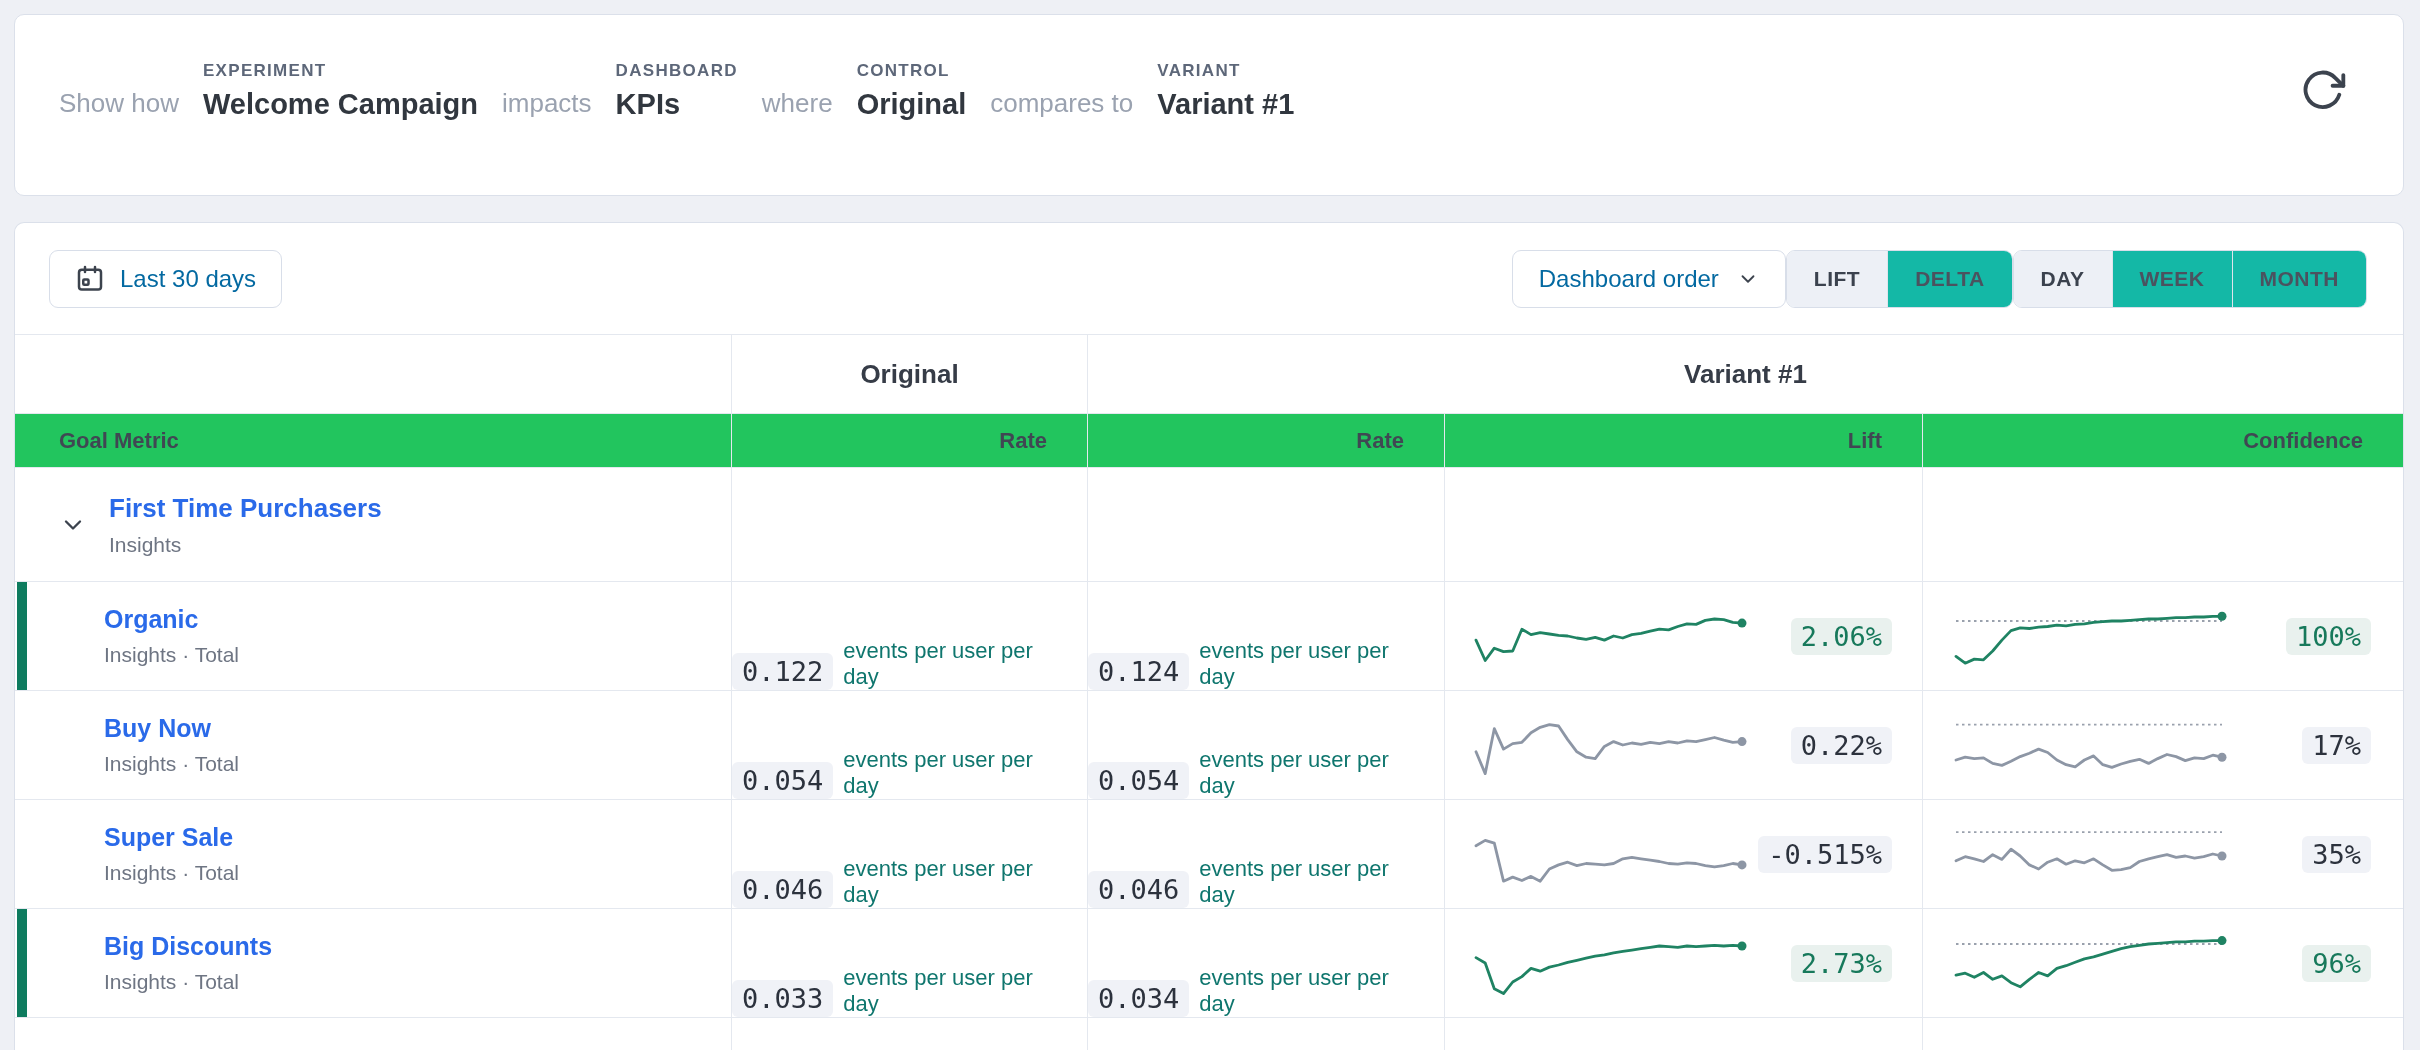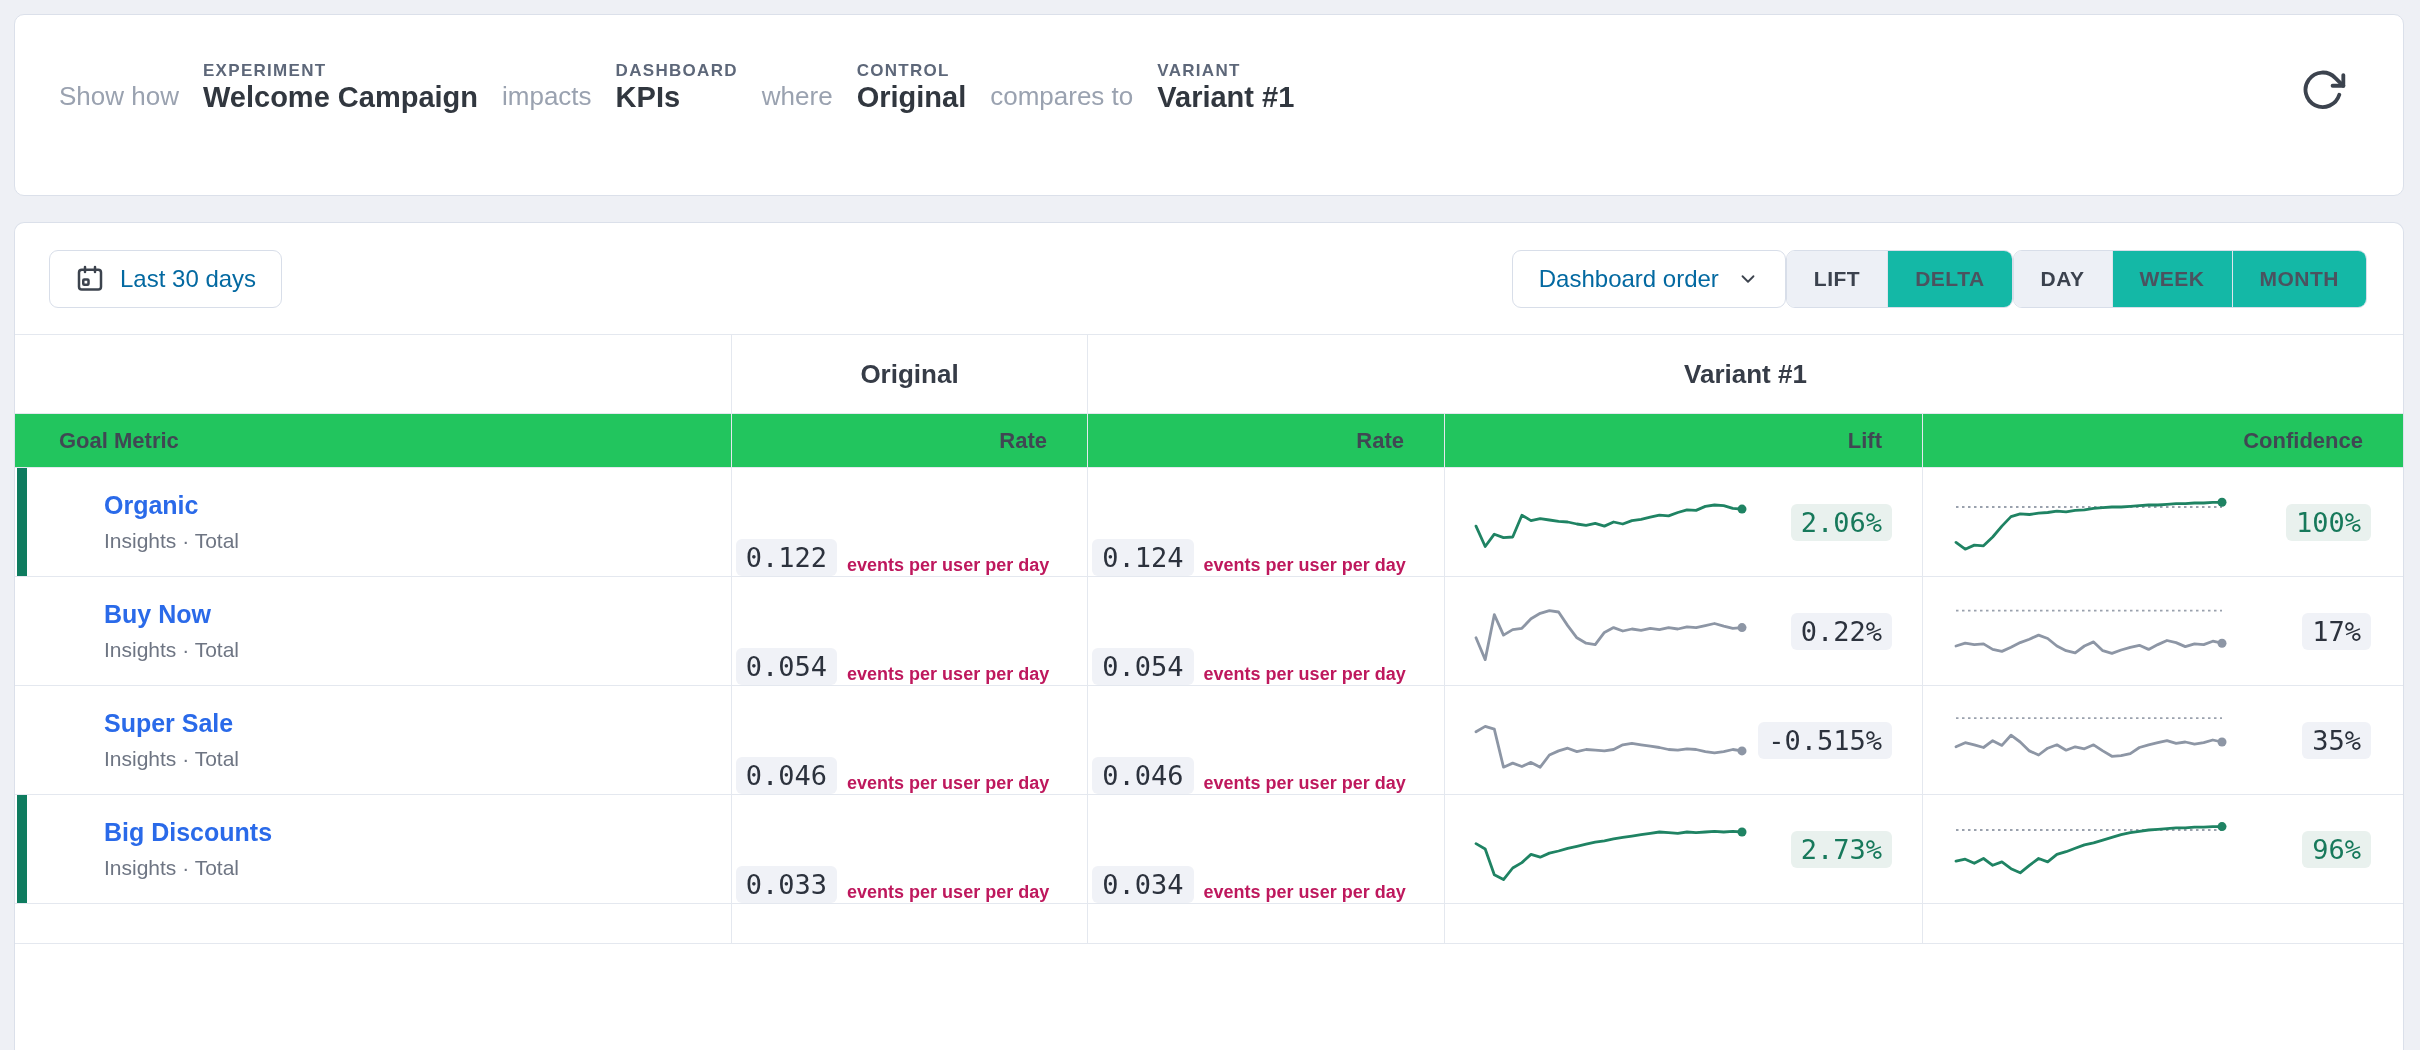--- a/index.html
+++ b/index.html
@@ -6,21 +6,21 @@
   html,body { width:2420px; height:1050px; overflow:hidden; }
   body { background:#eef0f5; font-family:"Liberation Sans", sans-serif; color:#343a44; position:relative; }
 
   .card { position:absolute; left:14px; width:2390px; background:#ffffff; border:1px solid #dbe0ea; border-radius:10px; }
   .header-card { top:14px; height:182px; }
   .main-card { top:222px; height:880px; border-bottom:none; border-bottom-left-radius:0; border-bottom-right-radius:0; }
 
   
   .sentence { display:flex; align-items:flex-end; gap:24px; padding:46px 0 0 44px; }
   .connector { font-size:26px; color:#9aa2b0; padding-bottom:2px; white-space:nowrap; }
-  .term { display:flex; flex-direction:column; gap:0; cursor:pointer; }
+  .term { display:flex; flex-direction:column; gap:7px; cursor:pointer; }
   .term-label { font-size:17px; font-weight:700; letter-spacing:1.3px; color:#5d6779; }
   .term-value { font-size:29px; font-weight:700; color:#31373f; white-space:nowrap; padding-bottom:0px; }
   .refresh-btn { position:absolute; top:52px; right:56px; width:48px; height:48px; background:none; border:none; cursor:pointer; }
 
   
   .toolbar { height:111px; display:flex; align-items:center; padding:0 36px 0 34px; }
   .btn { display:flex; align-items:center; gap:15px; height:58px; padding:0 25px; background:#fff; border:1px solid #d8dee9; border-radius:9px; font-size:24px; color:#0369a1; cursor:pointer; font-family:inherit; }
   .toolbar-spacer { flex:1; }
   .toolbar-right { display:flex; align-items:center; }
   .select-btn { gap:18px; padding:0 26px; }
@@ -52,21 +52,21 @@
   .hl-bar { position:absolute; left:2px; top:0; bottom:0; width:10px; background:#0e7c5f; }
 
   .goal-cell { display:flex; flex-direction:column; justify-content:center; gap:9px; padding-left:89px; }
   .metric-name { font-size:25px; font-weight:700; color:#2a6ae9; text-decoration:none; width:max-content; cursor:pointer; }
   .group-name { font-size:26px; }
   .metric-sub { font-size:21px; color:#6e7583; }
 
   .rate-cell { display:flex; flex-direction:row; align-items:flex-end; justify-content:center; gap:10px; padding-right:34px; }
   .chip { font-family:"DejaVu Sans Mono", monospace; font-size:27px; padding:3px 10px; border-radius:6px; background:#f0f2f7; color:#2c323d; white-space:nowrap; }
   .chip.green { background:#e9f1ee; color:#17795b; }
-  .unit { font-size:18px; color:#be185d;font-weight:bold; }
+  .unit { font-size:22px; color:#0f766e; }
 
   .spark-cell { display:flex; align-items:center; justify-content:space-between; }
   .lift-cell { padding:0 30px 0 26px; }
   .conf-cell { padding:0 32px 0 28px; }
   .spark { display:block; }
   .spark.green { color:#1f8363; }
   .spark.gray { color:#8d96a5; }
   .spark-threshold { stroke:#9aa1ad; stroke-width:1.8; stroke-dasharray:2.5 3.5; }
 
   .icon-stroke { fill:none; stroke:#3c434e; stroke-width:2; stroke-linecap:round; stroke-linejoin:round; }
@@ -148,20 +148,35 @@
       </div>
 
       <div class="trow thead2">
         <div class="td goal">Goal Metric</div>
         <div class="td num">Rate</div>
         <div class="td num">Rate</div>
         <div class="td num">Lift</div>
         <div class="td num">Confidence</div>
       </div>
 
+      <div class="trow group-row">
+        <div class="td">
+          <svg width="28" height="28" viewBox="0 0 24 24" style="cursor:pointer">
+            <polyline class="icon-stroke" points="6 9 12 15 18 9"></polyline>
+          </svg>
+          <span class="goal-cell" style="padding-left:0">
+            <a class="metric-name group-name">First Time Purchasers</a>
+            <span class="metric-sub">Insights</span>
+          </span>
+        </div>
+        <div class="td"></div>
+        <div class="td"></div>
+        <div class="td"></div>
+        <div class="td"></div>
+      </div>
 
       <div class="trow metric-row">
         <div class="hl-bar"></div>
         <div class="td goal-cell">
           <a class="metric-name">Organic</a>
           <span class="metric-sub">Insights · Total</span>
         </div>
         <div class="td rate-cell">
           <span class="chip">0.122</span>
           <span class="unit">events per user per day</span>

